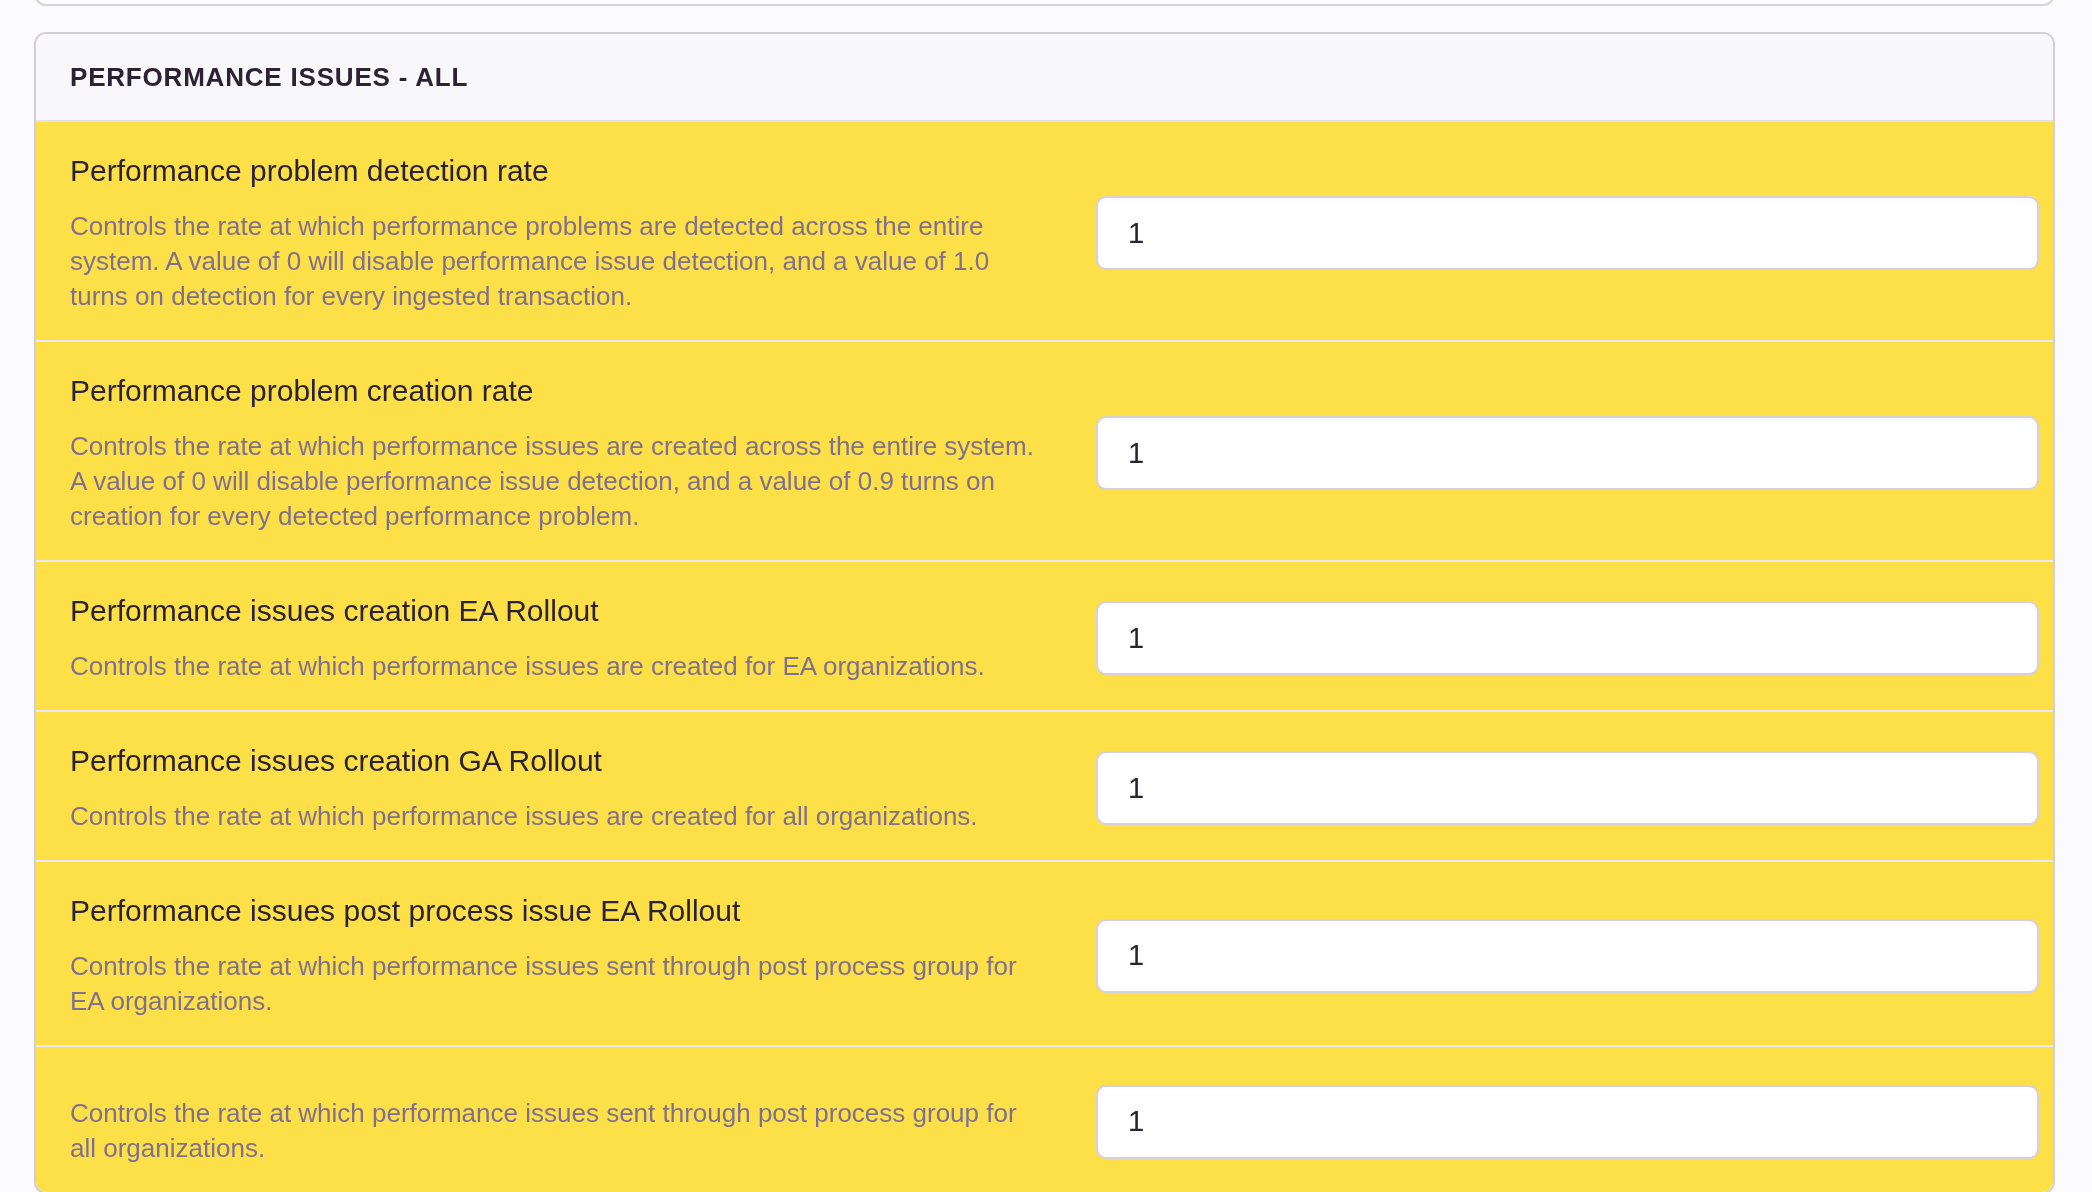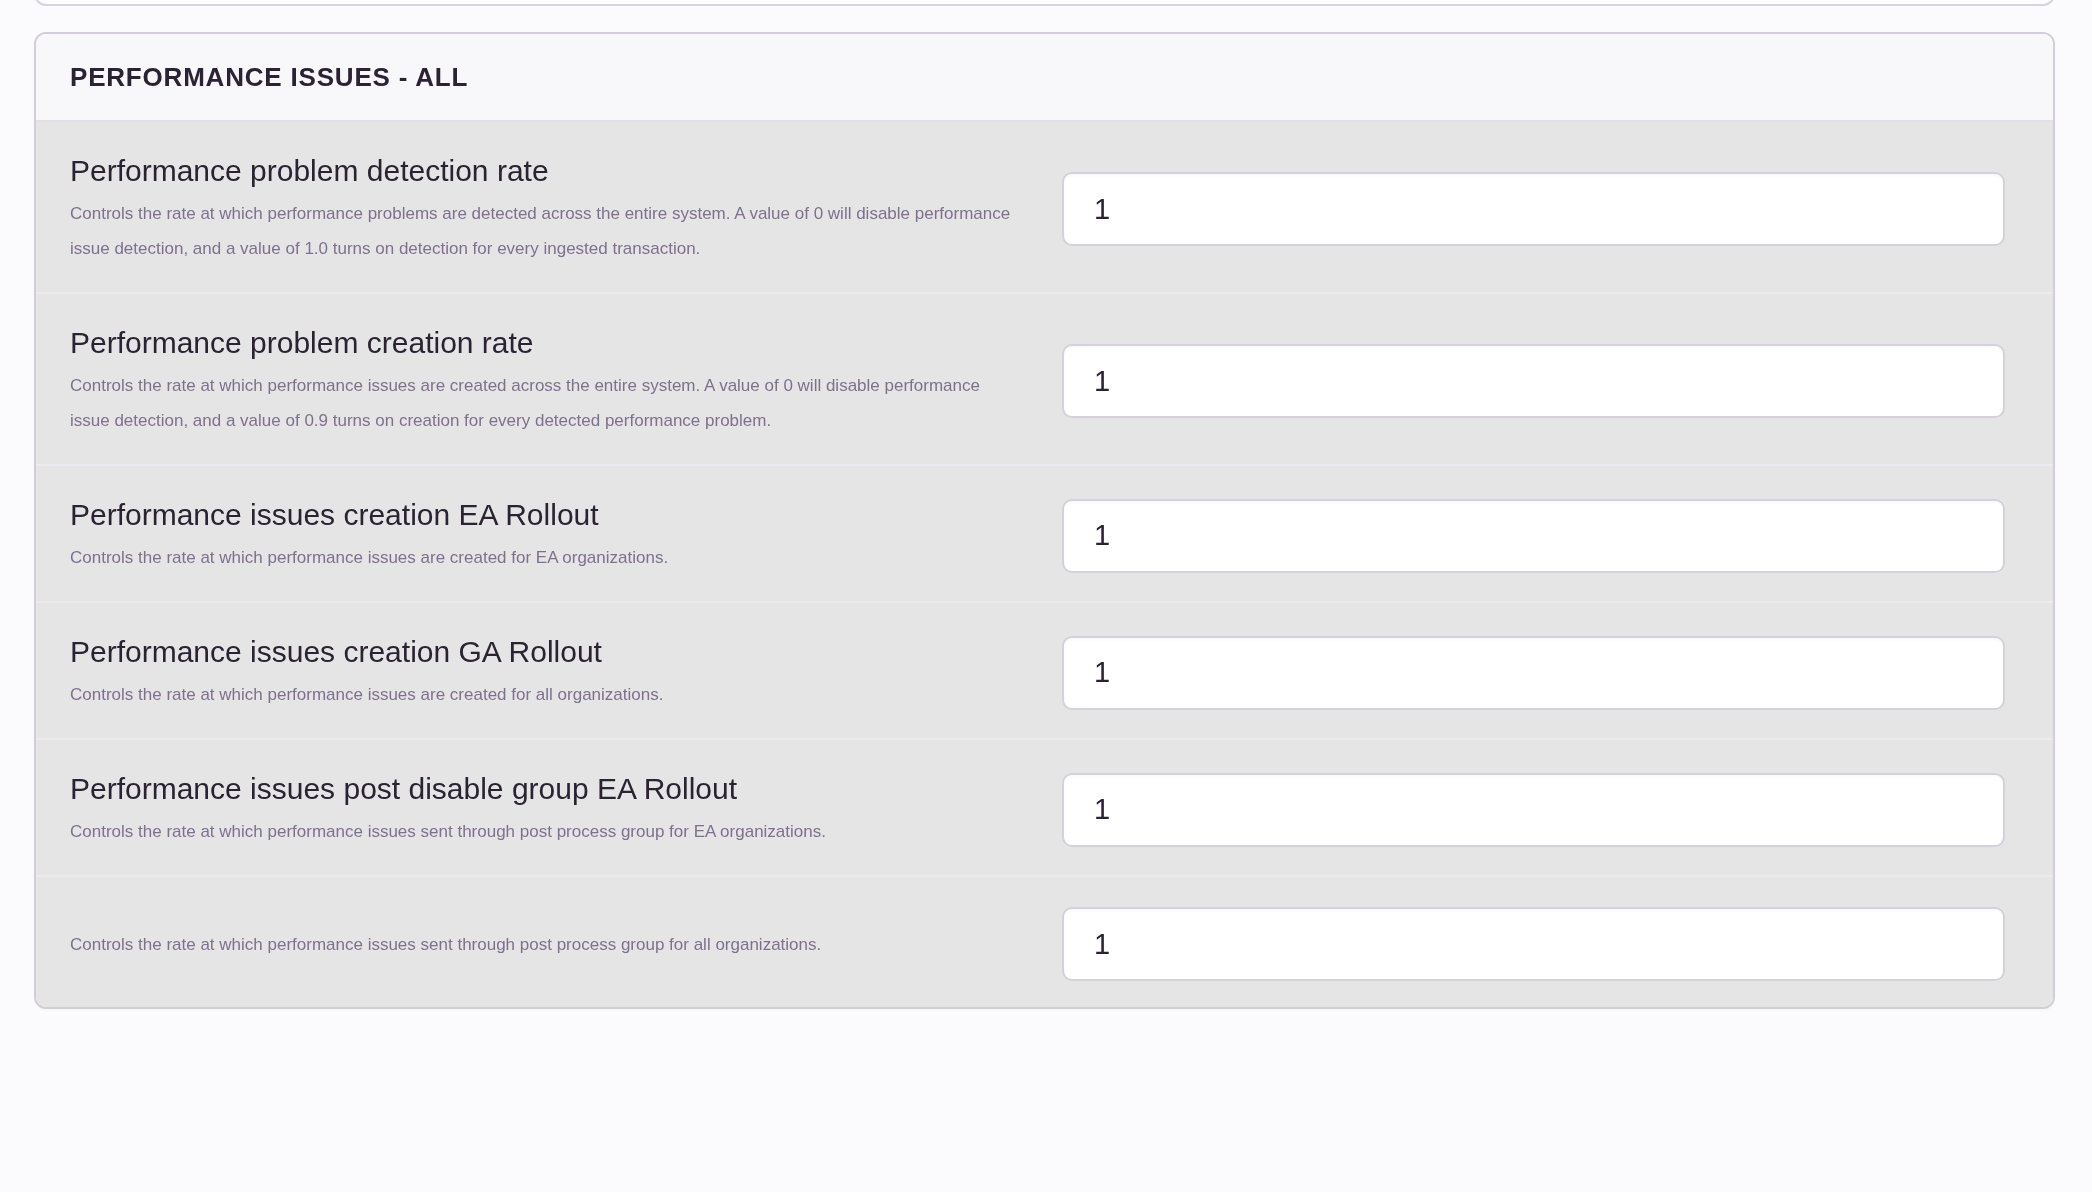--- a/index.html
+++ b/index.html
@@ -53,44 +53,45 @@
   .panel-title {
     font-size: 26px;
     font-weight: 700;
     letter-spacing: 0.8px;
     color: #2b2233;
     text-transform: uppercase;
   }
   .field-row {
     display: flex;
     align-items: center;
-    padding: 30px 48px 26px 34px;
-    background: #e5e5e5;
+    padding: 30px 14px 26px 34px;
+    background: #fde047;
     justify-content: flex-end;
   }
   .field-row + .field-row {
     border-top: 2px solid #eceaf0;
   }
   .field-left {
     flex: 1 1 auto;
     padding-right: 42px;
     min-width: 0;
   }
   .field-label {
     font-size: 30px;
     line-height: 38px;
     font-weight: 400;
     color: #2b2233;
     margin: 0 0 6px 0;
   }
   .field-help {
-    font-size: 17px;
+    font-size: 26px;
     line-height: 35px;
     color: #80708f;
     max-width: 975px;
+    margin-top: 19px;
   }
   .field-control {
     flex: 0 0 auto;
     width: 943px;
     align-self: center;
   }
   .field-input {
     display: block;
     width: 100%;
     box-sizing: border-box;
@@ -153,21 +154,21 @@
       <div class="field-label">Performance issues creation GA Rollout</div>
       <div class="field-help">Controls the rate at which performance issues are created for all organizations.</div>
     </div>
     <div class="field-control">
       <input class="field-input" type="text" value="1" style="">
     </div>
   </div>
 
   <div class="field-row">
     <div class="field-left">
-      <div class="field-label">Performance issues post disable group EA Rollout</div>
+      <div class="field-label">Performance issues post process issue EA Rollout</div>
       <div class="field-help">Controls the rate at which performance issues sent through post process group for EA organizations.</div>
     </div>
     <div class="field-control">
       <input class="field-input" type="text" value="1" style="">
     </div>
   </div>
 
   <div class="field-row">
     <div class="field-left">
       <div class="field-help">Controls the rate at which performance issues sent through post process group for all organizations.</div>

